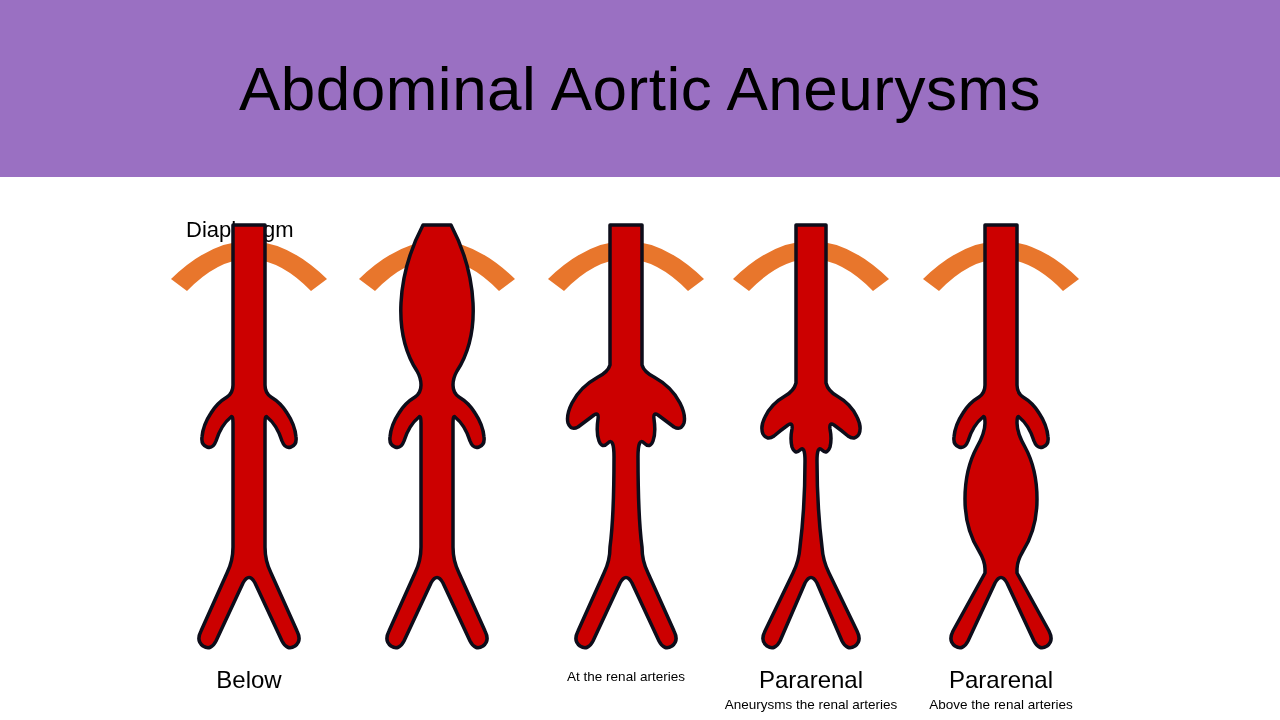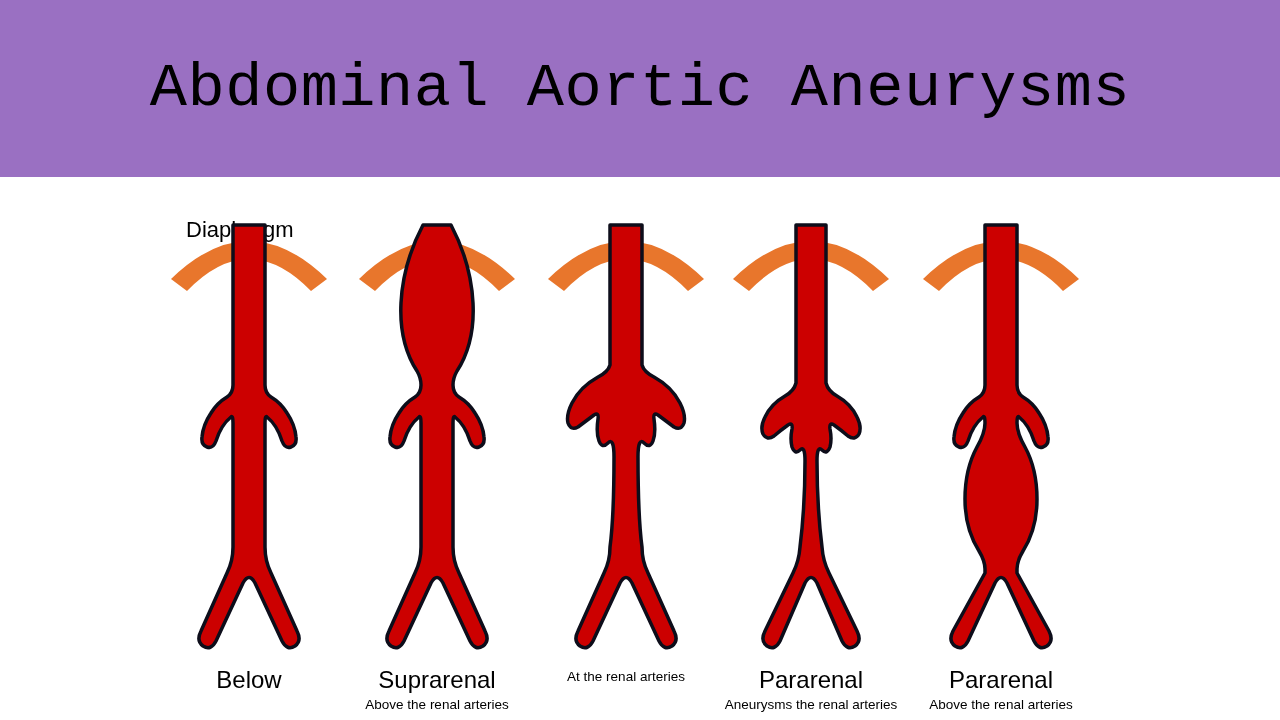--- a/index.html
+++ b/index.html
@@ -19,21 +19,20 @@
   #title-banner {
     position: absolute;
     left: 0;
     top: 0;
     width: 1280px;
     height: 177px;
     background: #9A70C2;
     display: flex;
     align-items: center;
     justify-content: center;
-    font-family: Liberation Mono, monospace;
   }
   #slide-title {
     font-size: 62px;
     font-weight: 400;
     color: #000000;
     letter-spacing: 0.5px;
     line-height: 1;
     white-space: nowrap;
   }
 
@@ -221,24 +220,20 @@
               Q 46 228 47 220
               Q 48 208 56 196
               Q 62 186 72 180
               Q 78 176 78 168
               Q 78 161 74 154
               Q 56 126 58 86
               Q 60 46 80 8
               Z"></path>
           </g>
         </svg>
-      </div>
-      <div class="caption-block">
-        <div class="caption-title">Suprarenal</div>
-        <div class="caption-sub">Above the renal arteries</div>
       </div>
     </div>
 
     <div class="aorta-column" data-col="2">
       <div class="aorta-figure">
         <svg viewBox="0 0 188 445" xmlns="http://www.w3.org/2000/svg">
           <g>
             <path d="M 16 62 Q 94 -14 172 62 L 156 74 Q 94 10 32 74 Z" fill="#E8762C"></path>
           </g>
           <g fill="#CC0000" stroke="#0D0D1A" stroke-width="3.5" stroke-linejoin="round" stroke-linecap="round">

